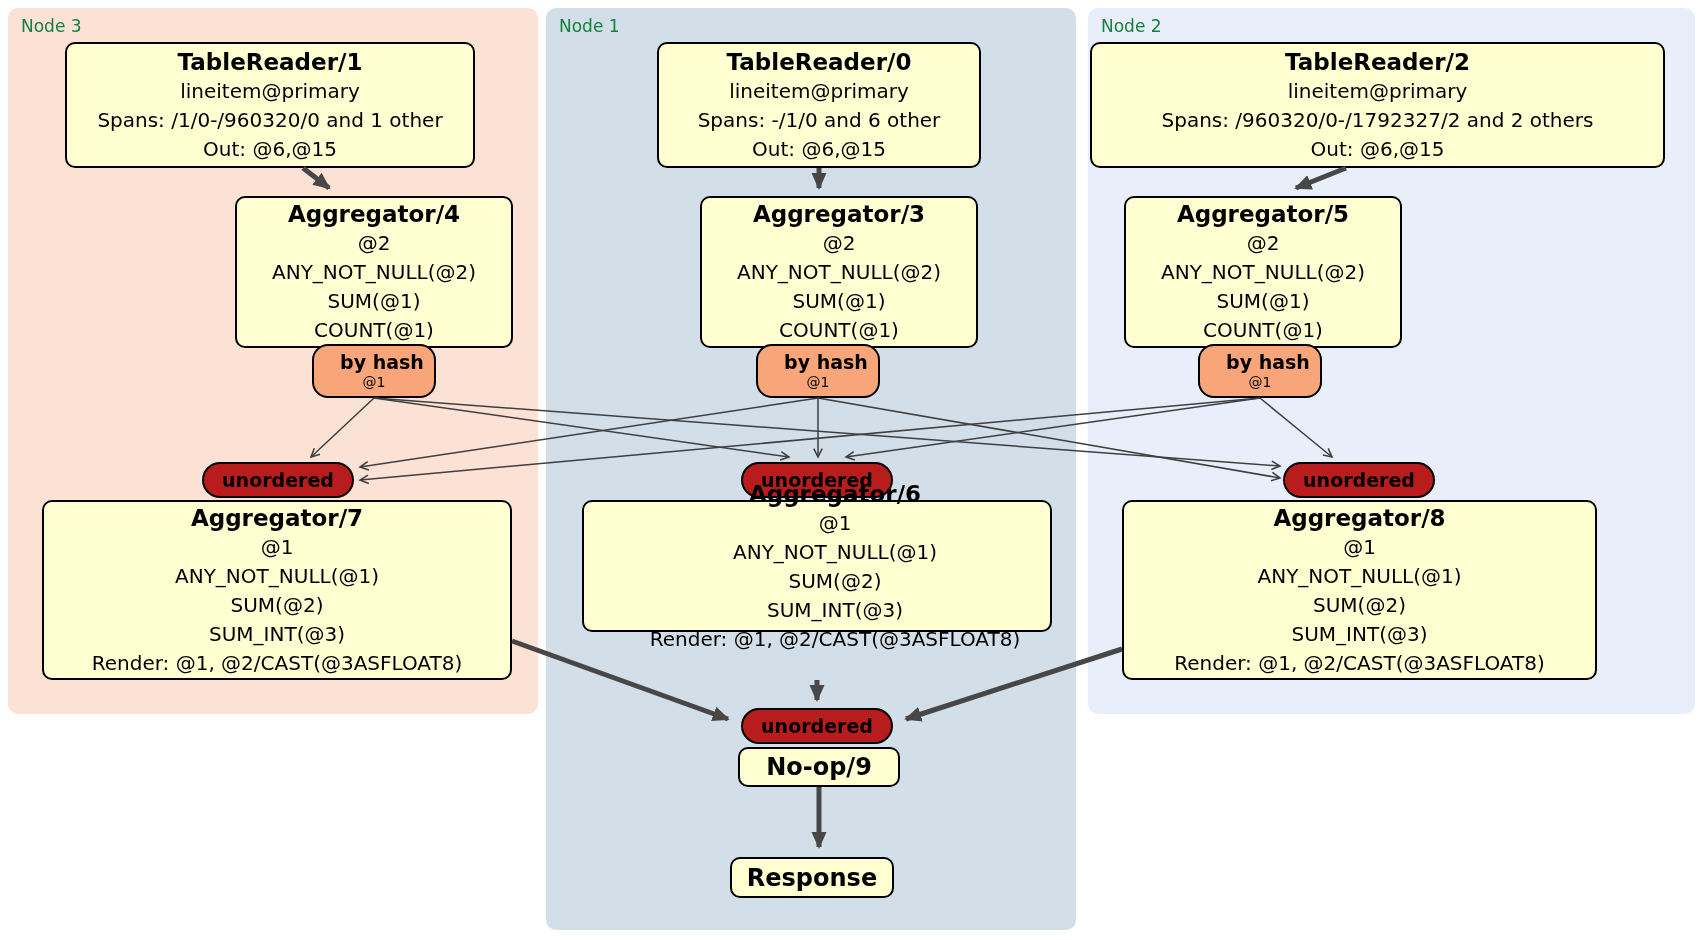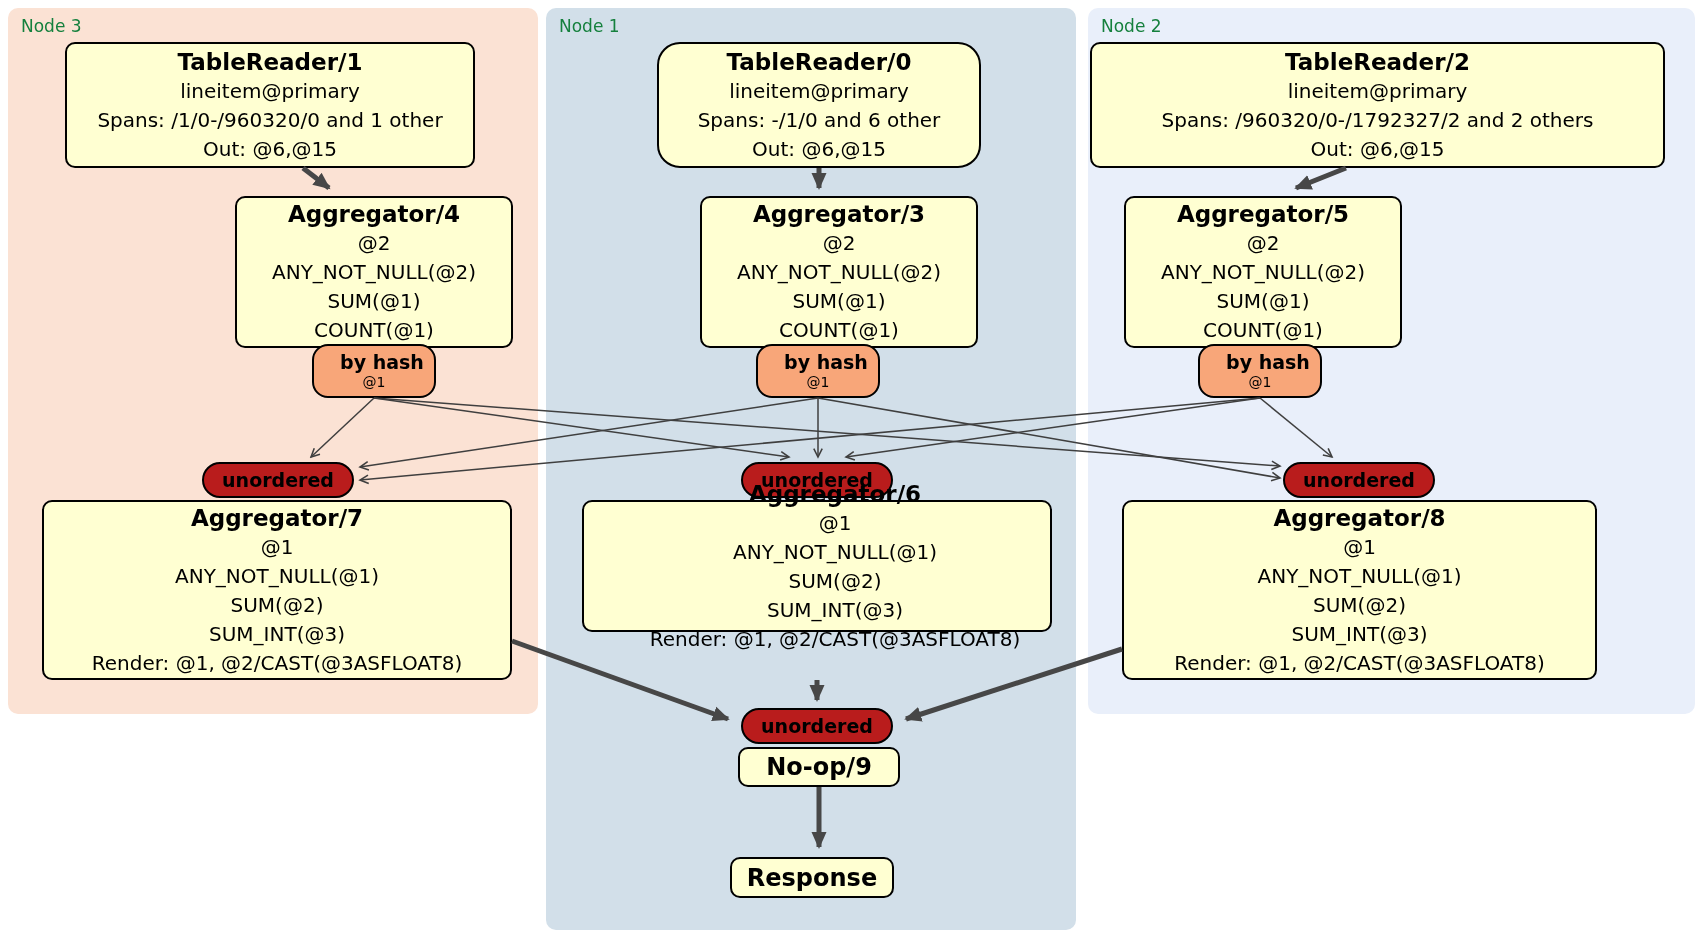--- a/index.html
+++ b/index.html
@@ -36,21 +36,21 @@
   <div class="region" style="left:1088px;top:8px;width:607px;height:706px;background:#e9effa;">
     <div class="region-label">Node 2</div>
   </div>
 
   <div class="pbox" style="left:65px;top:42px;width:410px;height:126px;">
     <div class="title">TableReader/1</div>
     <div class="line">lineitem@primary</div>
     <div class="line">Spans: /1/0-/960320/0 and 1 other</div>
     <div class="line">Out: @6,@15</div>
   </div>
-  <div class="pbox" style="left:657px;top:42px;width:324px;height:126px;border-radius:23px;">
+  <div class="pbox" style="left:657px;top:42px;width:324px;height:126px;">
     <div class="title">TableReader/0</div>
     <div class="line">lineitem@primary</div>
     <div class="line">Spans: -/1/0 and 6 other</div>
     <div class="line">Out: @6,@15</div>
   </div>
   <div class="pbox" style="left:1090px;top:42px;width:575px;height:126px;">
     <div class="title">TableReader/2</div>
     <div class="line">lineitem@primary</div>
     <div class="line">Spans: /960320/0-/1792327/2 and 2 others</div>
     <div class="line">Out: @6,@15</div>

